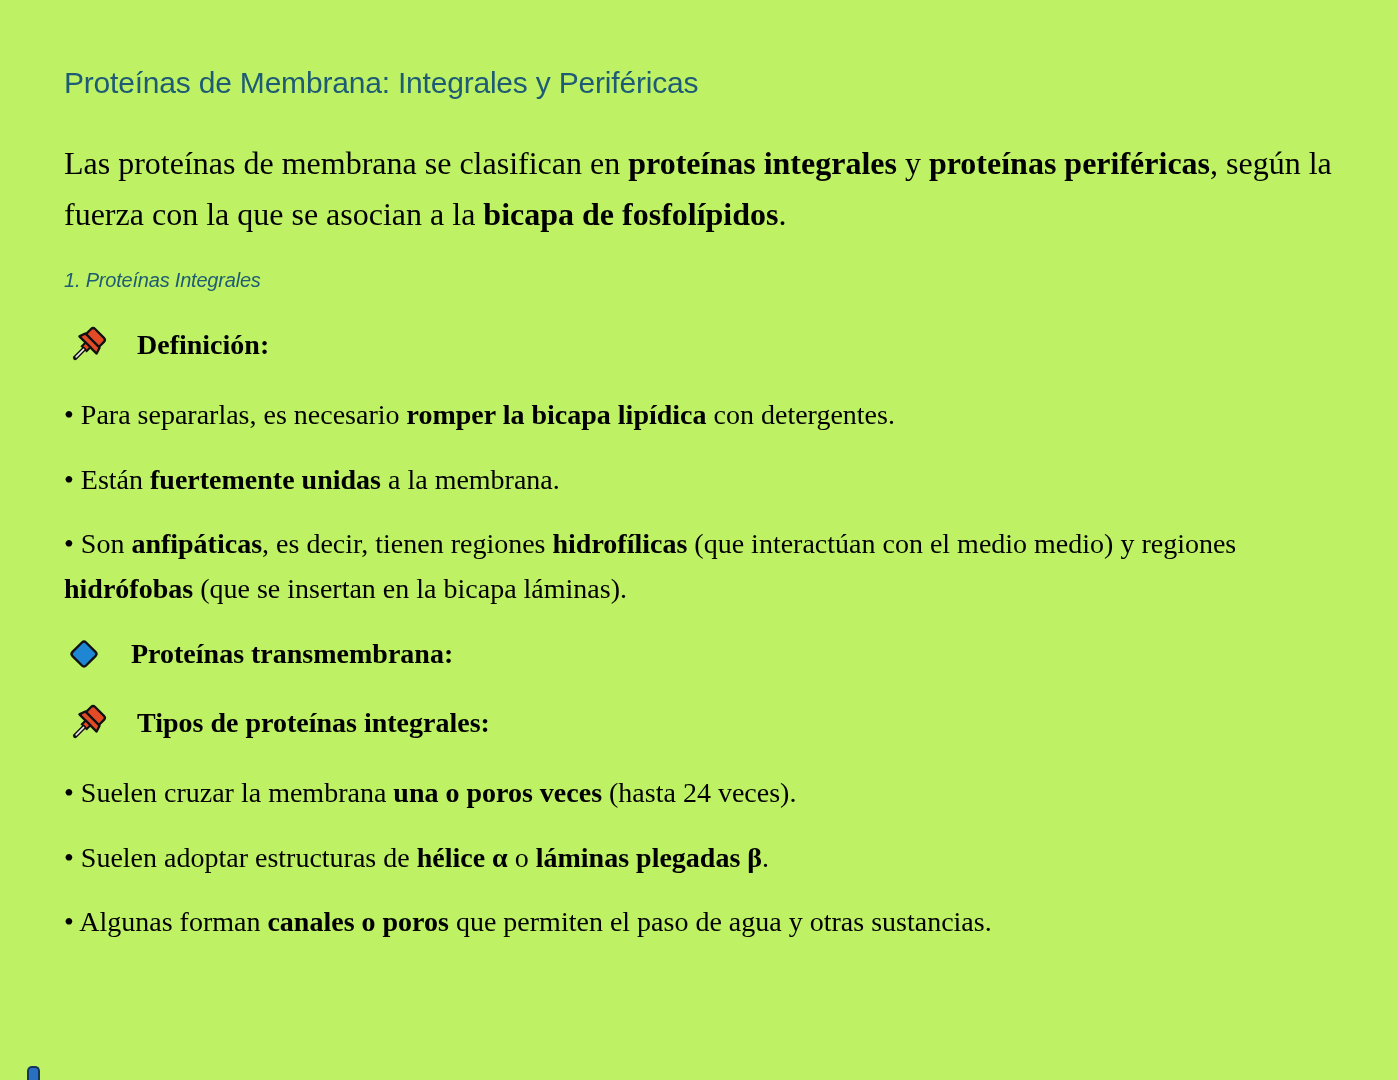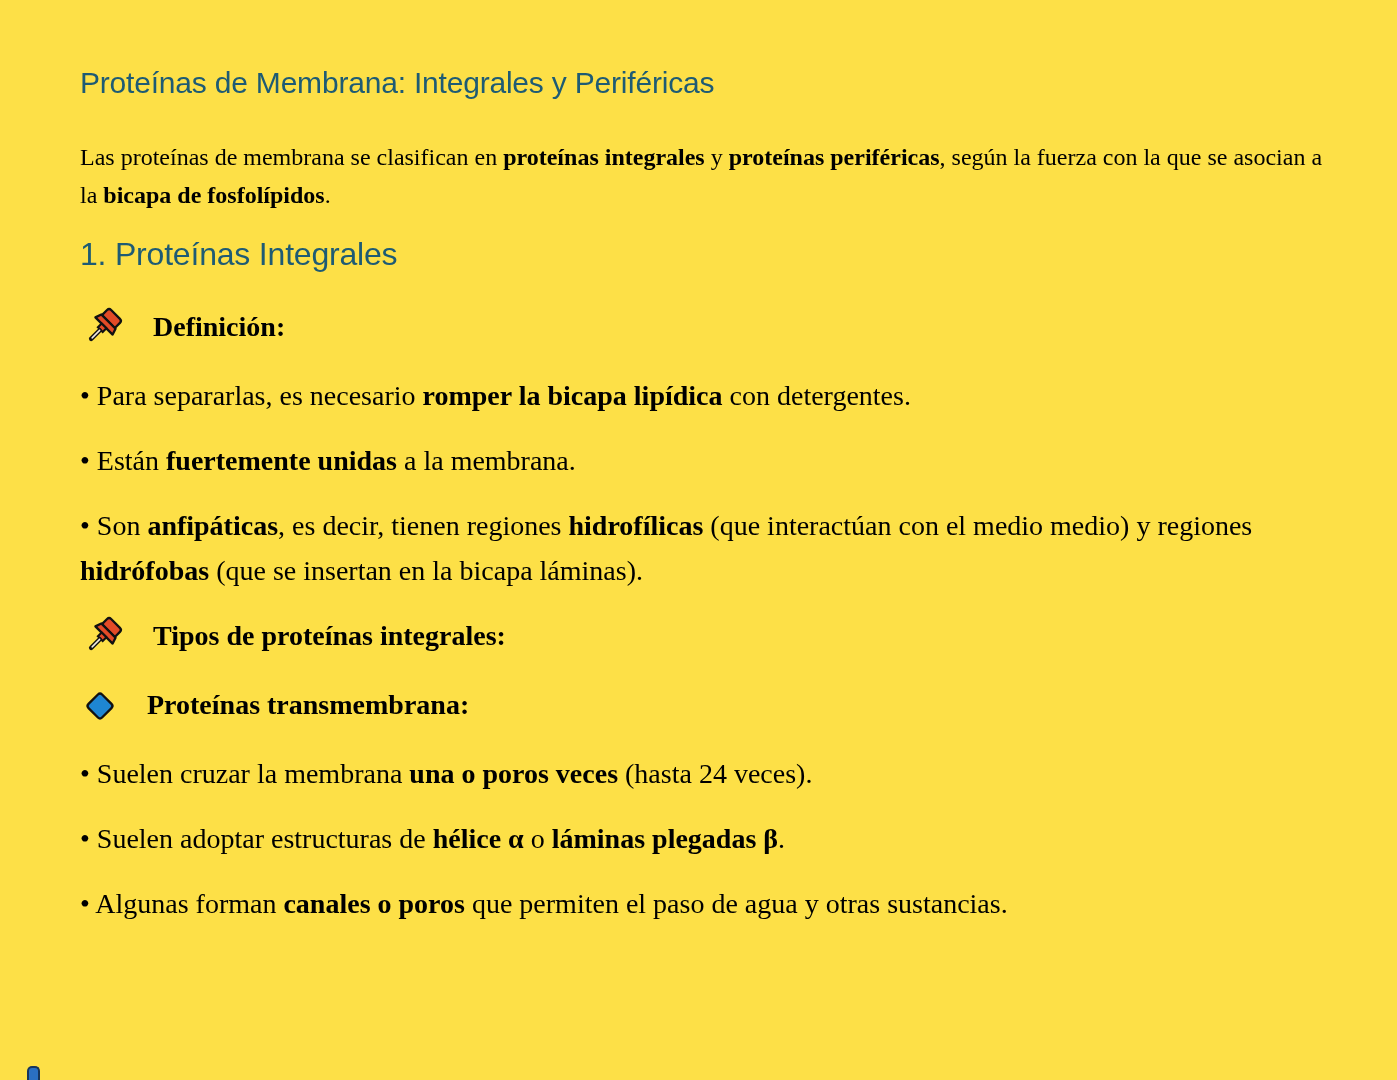--- a/index.html
+++ b/index.html
@@ -1,50 +1,51 @@
 <!DOCTYPE html>
 <html lang="es"><head>
 <meta charset="utf-8">
 <style>
   html, body { margin: 0; padding: 0; background: #ffffff; }
   .page {
     position: relative;
     width: 1397px;
     height: 1080px;
     overflow: hidden;
-    background: #fde047;
+    background: #bef264;
     box-sizing: border-box;
-    padding: 64px 64px 0 80px;
+    padding: 64px 64px 0 64px;
     font-family: "Liberation Serif", serif;
     color: #000000;
   }
   .content { max-width: 1280px; }
 
   .doc-title {
     font-family: "Liberation Sans", sans-serif;
     font-size: 30px;
     line-height: 1.25;
     font-weight: 400;
     color: #1E5B74;
     margin: 0 0 36px 0;
     letter-spacing: -0.2px;
   }
   .section-heading {
     font-family: "Liberation Sans", sans-serif;
-    font-size: 32px;
+    font-size: 20px;
     line-height: 1.25;
     font-weight: 400;
     color: #1E5B74;
     margin: 6px 0 30px 0;
     letter-spacing: -0.2px;
+    font-style: italic;
   }
   .para {
-    font-size: 24px;
+    font-size: 32px;
     line-height: 1.6;
-    margin: 0 0 20px 0;
+    margin: 0 0 28px 0;
   }
   .bullet {
     font-size: 28px;
     line-height: 1.6;
     margin: 0 0 20px 0;
   }
   .icon-line {
     display: flex;
     align-items: center;
     gap: 16px;
@@ -98,42 +99,42 @@
       </span>
       <span class="label"><span class="bold">Definición:</span></span>
     </div>
 
     <p class="bullet"><span>• Para separarlas, es necesario </span><span class="bold">romper la bicapa lipídica</span><span> con detergentes.</span></p>
     <p class="bullet"><span>• Están </span><span class="bold">fuertemente unidas</span><span> a la membrana.</span></p>
     <p class="bullet"><span>• Son </span><span class="bold">anfipáticas</span><span>, es decir, tienen regiones </span><span class="bold">hidrofílicas</span><span> (que interactúan con el medio medio) y regiones </span><span class="bold">hidrófobas</span><span> (que se insertan en la bicapa láminas).</span></p>
 
     <div class="icon-line">
       <span class="icon-wrap">
+        <svg class="diamond-svg" viewBox="0 0 48 48" aria-hidden="true">
+          <rect x="12.5" y="12.5" width="23" height="23" rx="3.5" transform="rotate(45 24 24)" fill="#1E86D2" stroke="#111111" stroke-width="2.8"></rect>
+        </svg>
+      </span>
+      <span class="label"><span class="bold">Proteínas transmembrana:</span></span>
+    </div>
+
+    <div class="icon-line">
+      <span class="icon-wrap">
         <svg class="pin-svg" viewBox="0 0 48 48" aria-hidden="true">
           <g transform="rotate(45 24 24)">
             <path d="M17.5 5.5 h13 a3 3 0 0 1 3 3 v7.5 h-19 v-7.5 a3 3 0 0 1 3 -3 z" fill="#E34B27" stroke="#111111" stroke-width="2.4" stroke-linejoin="round"></path>
             <path d="M13.5 16 h21 l2.2 6.5 h-25.4 z" fill="#E34B27" stroke="#111111" stroke-width="2.4" stroke-linejoin="round"></path>
             <rect x="20.5" y="22.5" width="7" height="5.5" fill="#E34B27" stroke="#111111" stroke-width="2.2"></rect>
             <path d="M24 29 L24 41.5" stroke="#111111" stroke-width="4.6" stroke-linecap="round"></path>
             <path d="M24 29 L24 40" stroke="#f2ece4" stroke-width="1.6" stroke-linecap="round"></path>
           </g>
         </svg>
       </span>
       <span class="label"><span class="bold">Tipos de proteínas integrales:</span></span>
     </div>
 
-    <div class="icon-line">
-      <span class="icon-wrap">
-        <svg class="diamond-svg" viewBox="0 0 48 48" aria-hidden="true">
-          <rect x="12.5" y="12.5" width="23" height="23" rx="3.5" transform="rotate(45 24 24)" fill="#1E86D2" stroke="#111111" stroke-width="2.8"></rect>
-        </svg>
-      </span>
-      <span class="label"><span class="bold">Proteínas transmembrana:</span></span>
-    </div>
-
     <p class="bullet"><span>• Suelen cruzar la membrana </span><span class="bold">una o poros veces</span><span> (hasta 24 veces).</span></p>
     <p class="bullet"><span>• Suelen adoptar estructuras de </span><span class="bold">hélice α</span><span> o </span><span class="bold">láminas plegadas β</span><span>.</span></p>
     <p class="bullet"><span>• Algunas forman </span><span class="bold">canales o poros</span><span> que permiten el paso de agua y otras sustancias.</span></p>
 
   </div>
 
   <div class="clipped-bottom-bar"></div>
 </div>
 
 </body></html>

